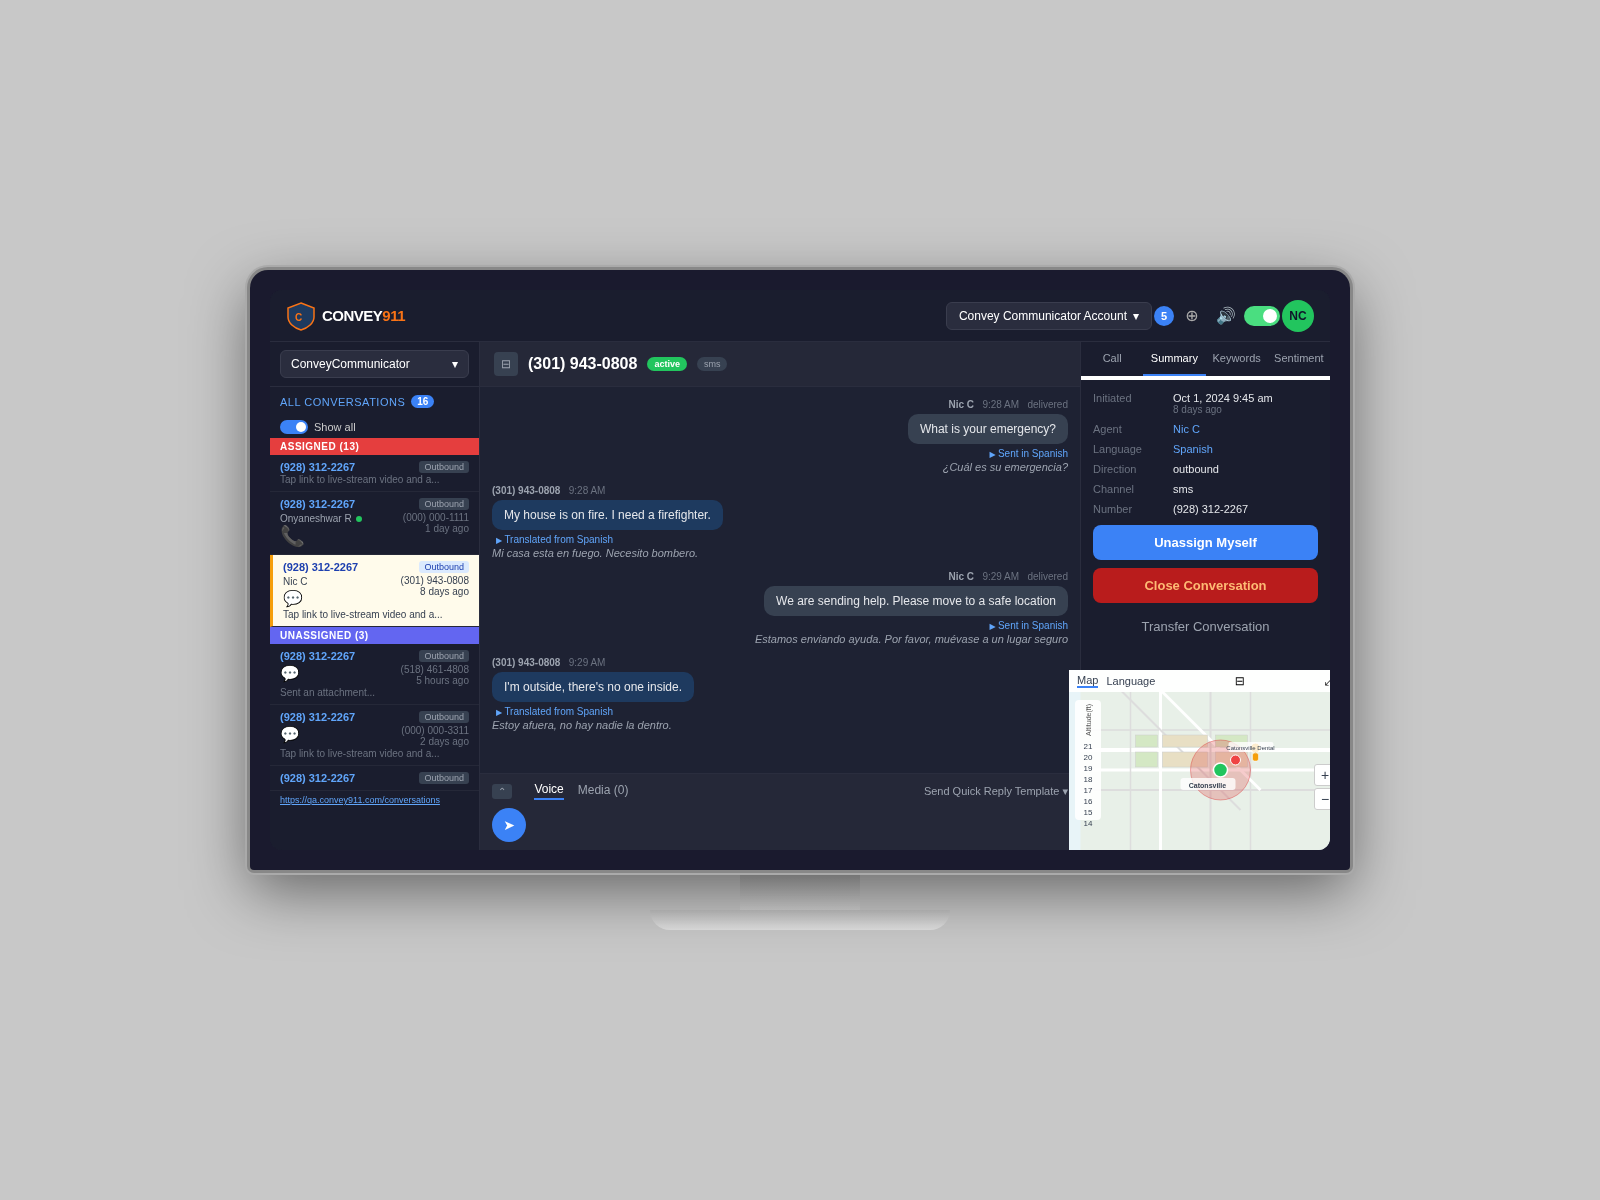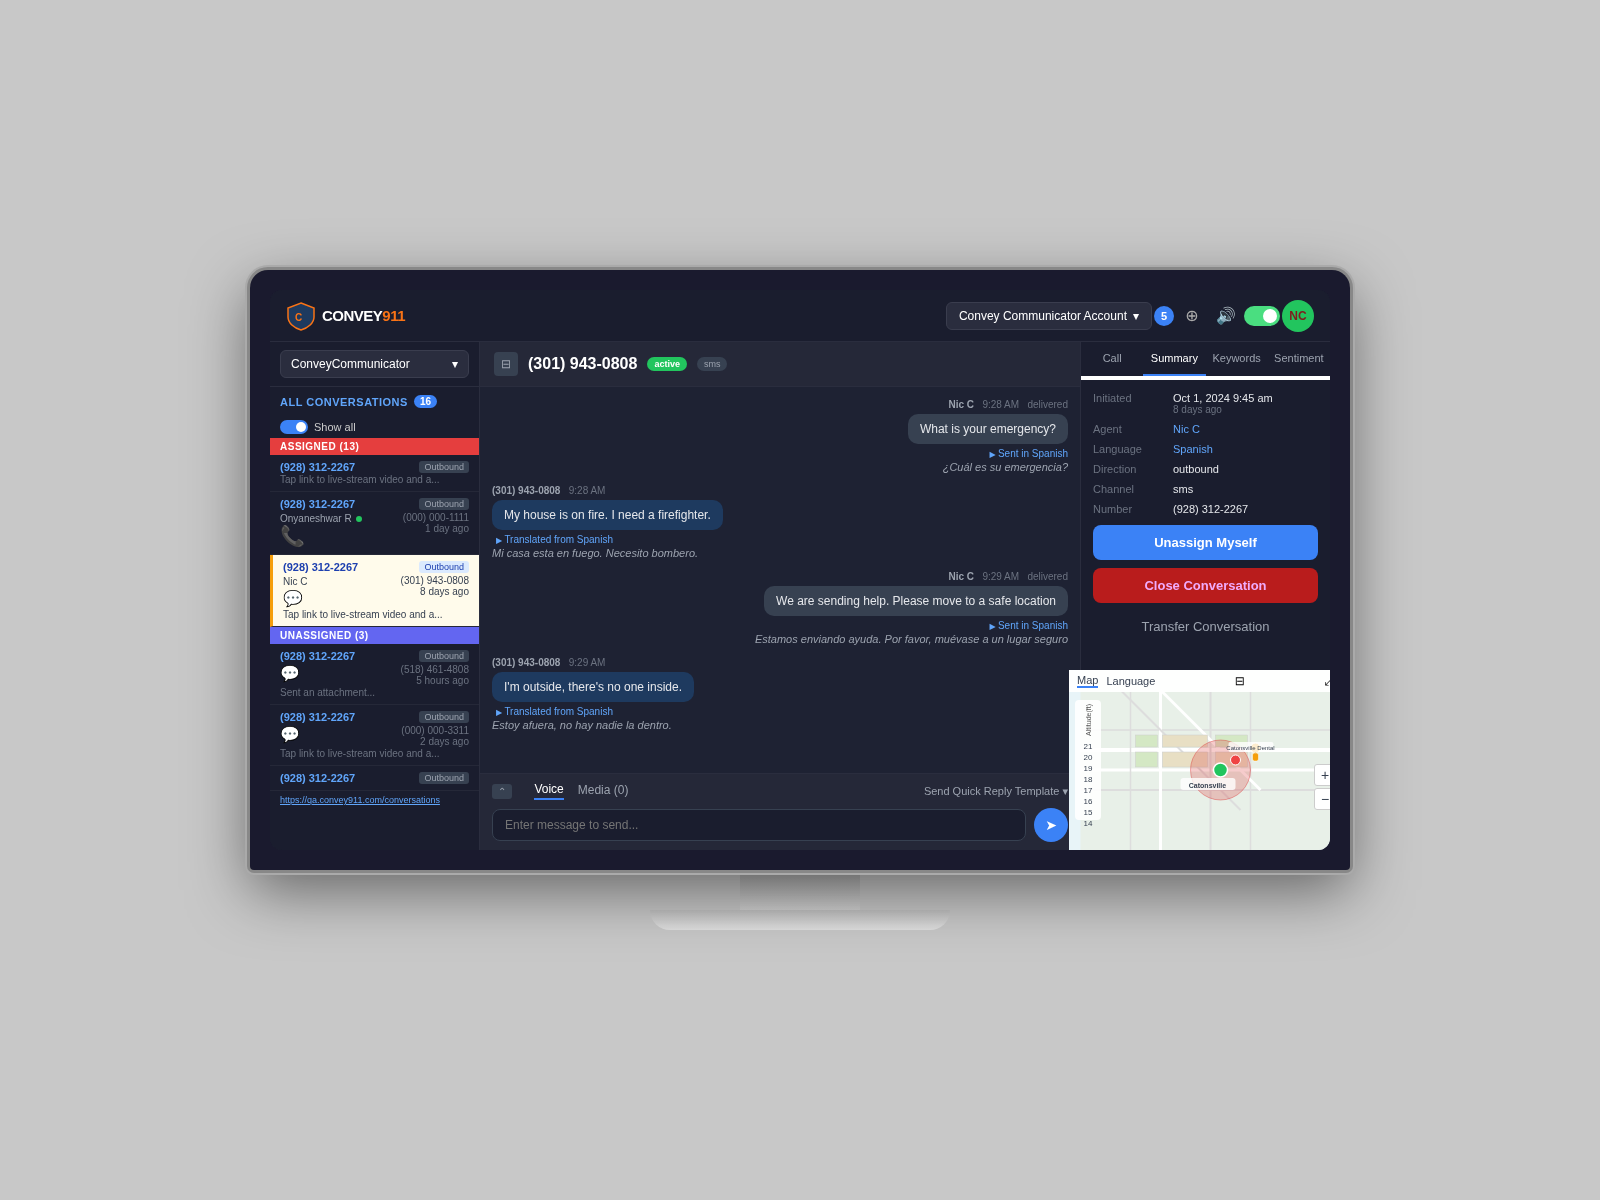--- a/index.html
+++ b/index.html
@@ -154,21 +154,21 @@
     }
 
     .avatar-nc {
       width: 32px;
       height: 32px;
       background: #22c55e;
       border-radius: 50%;
       display: flex;
       align-items: center;
       justify-content: center;
-      color: #7f1d1d;
+      color: #0f172a;
       font-size: 12px;
       font-weight: 700;
     }
 
     
     .main-content {
       display: flex;
       flex: 1;
       overflow: hidden;
     }
@@ -205,21 +205,21 @@
     .all-conversations-header {
       padding: 8px 10px;
       display: flex;
       align-items: center;
       gap: 6px;
     }
 
     .all-conv-label {
       color: #60a5fa;
       font-size: 11px;
-      font-weight: 700;
+      font-weight: 400;
       letter-spacing: 0.5px;
       text-transform: uppercase;
     }
 
     .badge-count {
       background: #3b82f6;
       color: white;
       border-radius: 10px;
       padding: 1px 6px;
       font-size: 10px;
@@ -608,21 +608,21 @@
       cursor: pointer;
       margin-bottom: 8px;
     }
 
     .btn-close-conv {
       width: 100%;
       padding: 10px;
       background: #b91c1c;
       border: none;
       border-radius: 8px;
-      color: #f0abfc;
+      color: #fdba74;
       font-size: 13px;
       font-weight: 600;
       cursor: pointer;
       margin-bottom: 8px;
     }
 
     .btn-transfer {
       width: 100%;
       padding: 8px;
       background: transparent;
@@ -932,21 +932,20 @@
           <div class="chat-footer">
             <div class="chat-tabs">
               <button class="collapse-icon">⌃</button>
               <span class="chat-tab active">Voice</span>
               <span class="chat-tab">Media (0)</span>
               <span class="chat-tab-right">
                 <span>Send Quick Reply Template</span> ▾
               </span>
             </div>
             <div class="message-input-row">
-              <input class="message-input" type="text" placeholder="Enter message to send..." style="">
               <button class="send-btn">➤</button>
             </div>
           </div>
         </div>
 
         <div class="right-panel">
           <div class="panel-tabs">
             <div class="panel-tab">Call</div>
             <div class="panel-tab active">Summary</div>
             <div class="panel-tab">Keywords</div>

